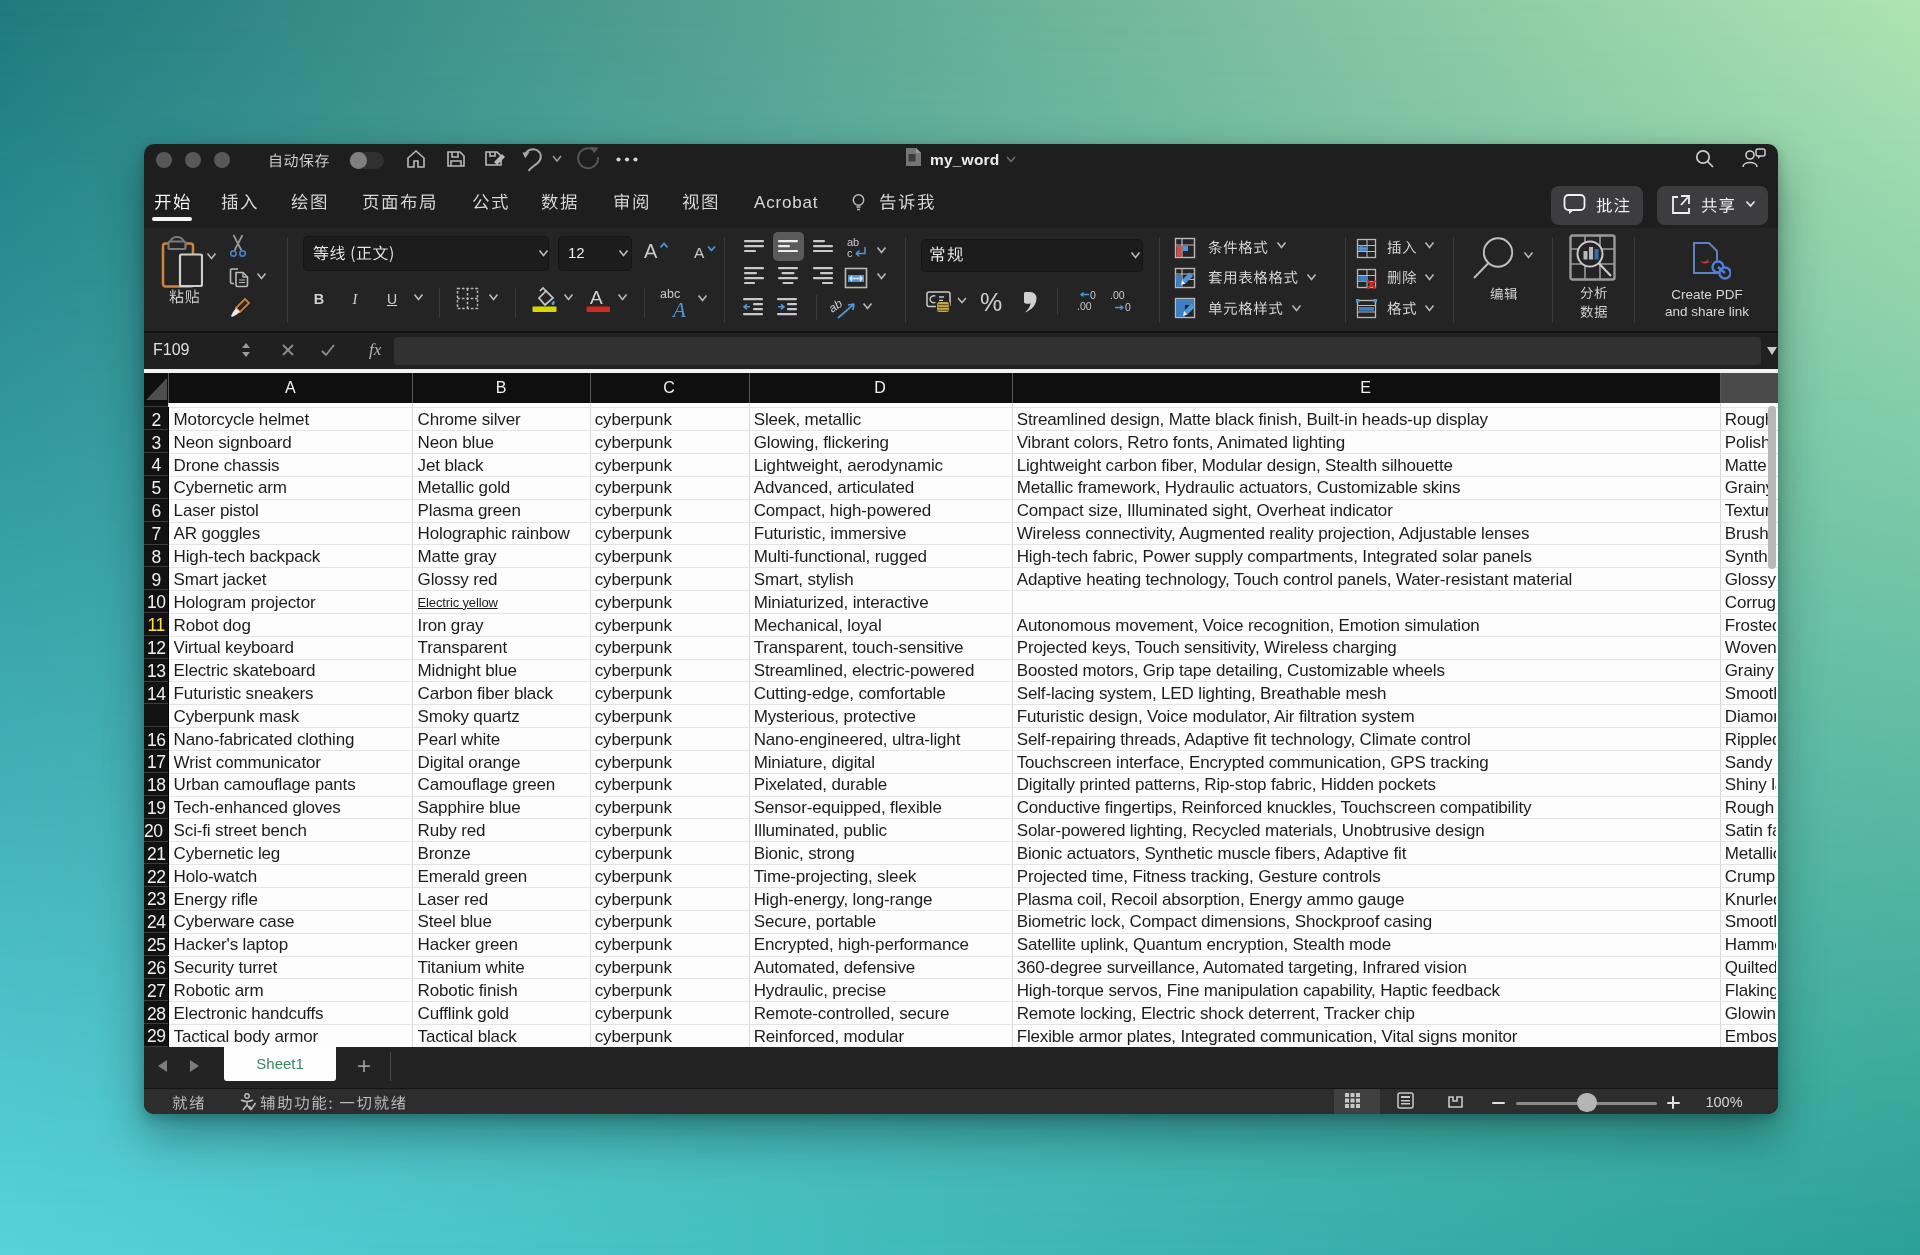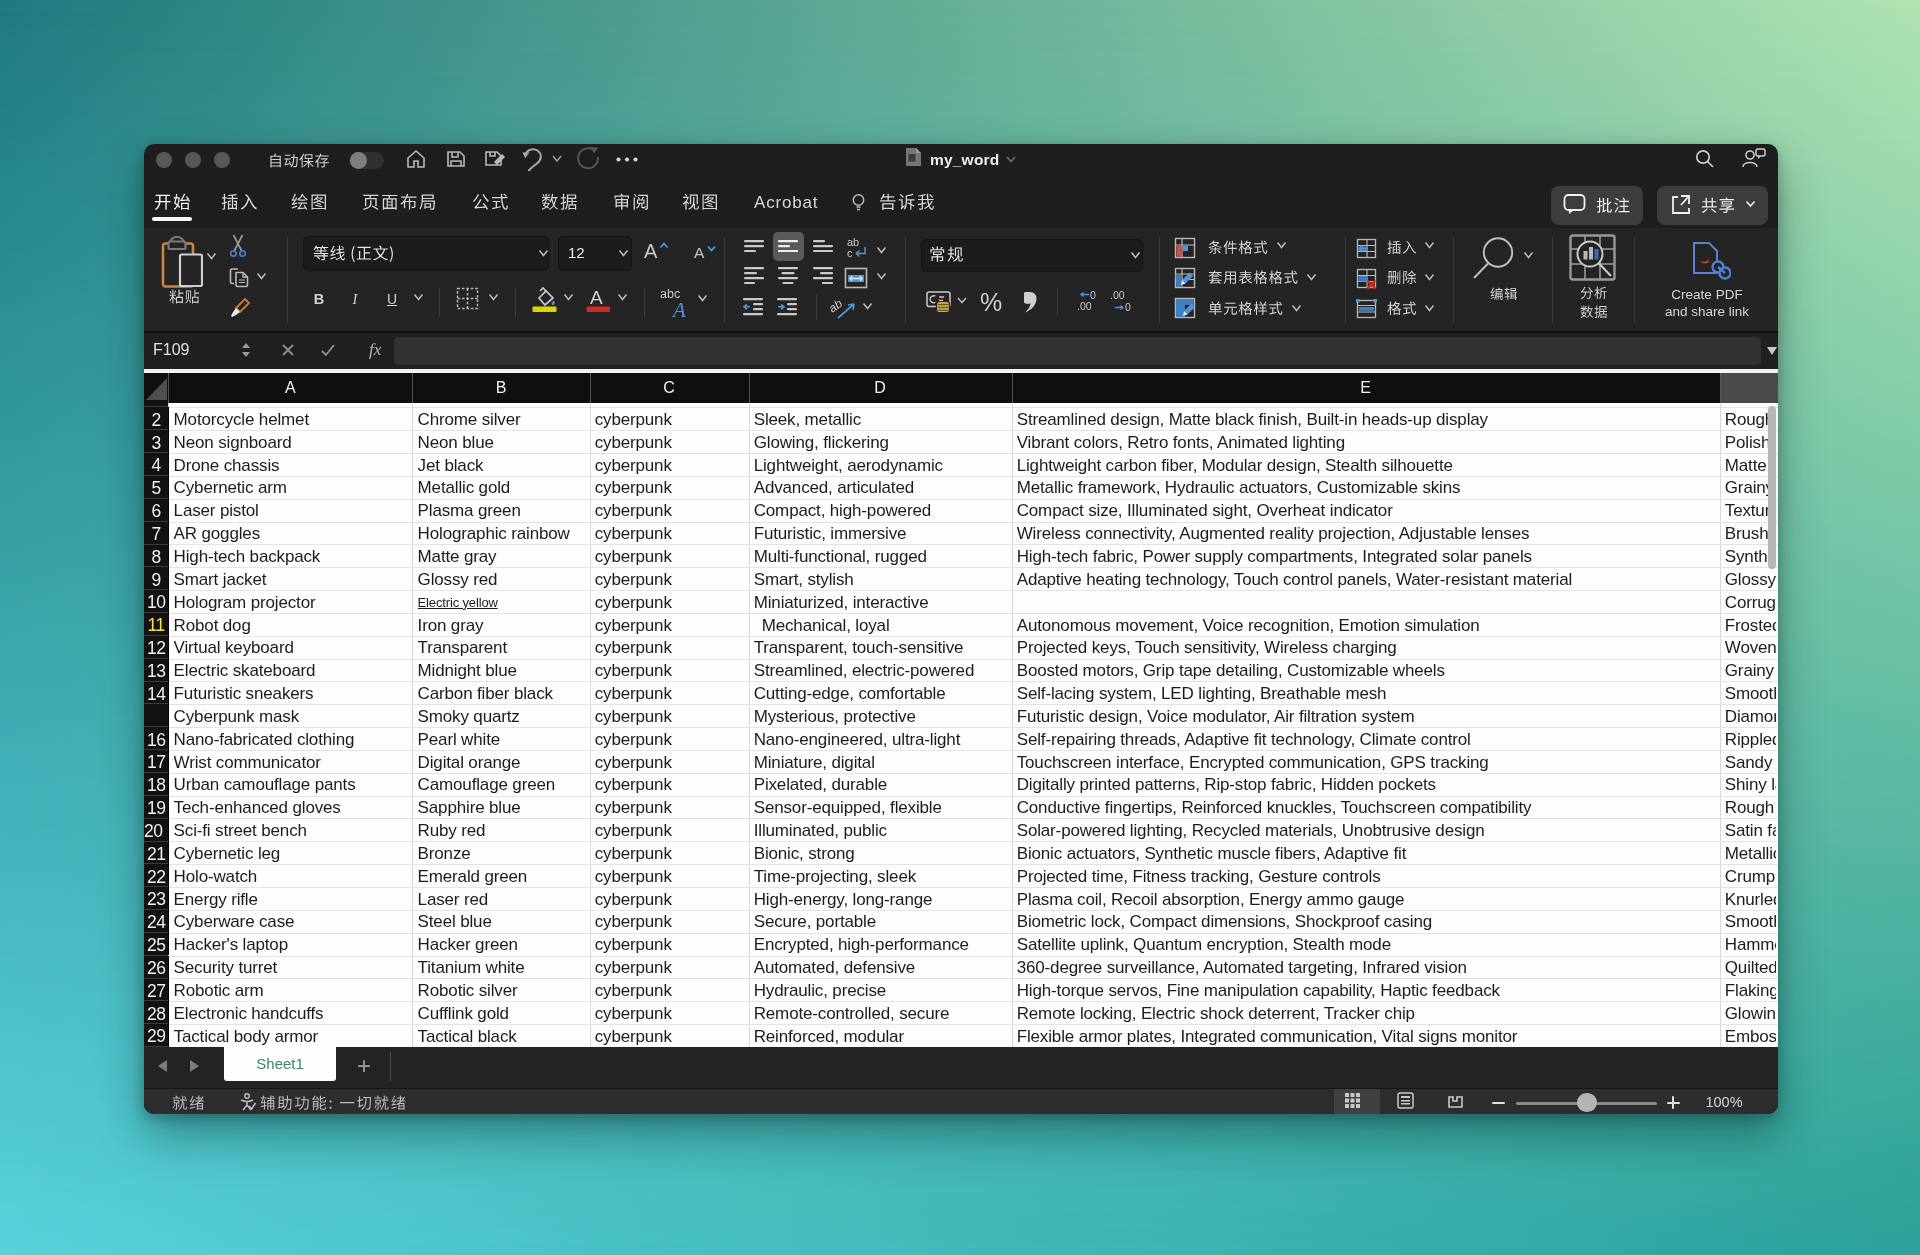--- a/index.html
+++ b/index.html
@@ -286,21 +286,21 @@
     <div class="a" style="left:450.7px;top:448.6px;width:152.0px;height:20px;font-size:17px;color:#1c1c1c;line-height:20px;white-space:nowrap;overflow:hidden;letter-spacing:-0.15px;">cyberpunk</div>
     <div class="a" style="left:609.7px;top:448.6px;width:256.0px;height:20px;font-size:17px;color:#1c1c1c;line-height:20px;white-space:nowrap;overflow:hidden;letter-spacing:-0.15px;">Miniaturized, interactive</div>
     <div class="a" style="left:1580.8px;top:448.6px;width:51.40000000000009px;height:20px;font-size:17px;color:#1c1c1c;line-height:20px;white-space:nowrap;overflow:hidden;letter-spacing:-0.15px;">Corruga</div>
     <div class="a" style="left:24.4px;top:468.9px;width:1609.6px;height:1px;background:#e4e4e4;"></div>
     <div class="a" style="left:0px;top:472.3px;width:24.4px;height:19px;font-size:17.5px;color:#fde047;line-height:19px;text-align:center;letter-spacing:-0.5px;">11</div>
     <div class="a" style="left:23.9px;top:468.9px;width:0.5px;height:22.84px;background:#000;"></div>
     <div class="a" style="left:0px;top:490.9px;width:24.4px;height:1px;background:#3c3c3c;"></div>
     <div class="a" style="left:29.6px;top:471.5px;width:236.99999999999997px;height:20px;font-size:17px;color:#1c1c1c;line-height:20px;white-space:nowrap;overflow:hidden;letter-spacing:-0.15px;">Robot dog</div>
     <div class="a" style="left:273.6px;top:471.5px;width:170.10000000000002px;height:20px;font-size:17px;color:#1c1c1c;line-height:20px;white-space:nowrap;overflow:hidden;letter-spacing:-0.15px;">Iron gray</div>
     <div class="a" style="left:450.7px;top:471.5px;width:152.0px;height:20px;font-size:17px;color:#1c1c1c;line-height:20px;white-space:nowrap;overflow:hidden;letter-spacing:-0.15px;">cyberpunk</div>
-    <div class="a" style="left:609.7px;top:471.5px;width:256.0px;height:20px;font-size:17px;color:#1c1c1c;line-height:20px;white-space:nowrap;overflow:hidden;letter-spacing:-0.15px;margin-left:8px;">Mechanical, loyal</div>
+    <div class="a" style="left:609.7px;top:471.5px;width:256.0px;height:20px;font-size:17px;color:#1c1c1c;line-height:20px;white-space:nowrap;overflow:hidden;letter-spacing:-0.15px;">Mechanical, loyal</div>
     <div class="a" style="left:872.7px;top:471.5px;width:701.0999999999999px;height:20px;font-size:17px;color:#1c1c1c;line-height:20px;white-space:nowrap;overflow:hidden;letter-spacing:-0.15px;">Autonomous movement, Voice recognition, Emotion simulation</div>
     <div class="a" style="left:1580.8px;top:471.5px;width:51.40000000000009px;height:20px;font-size:17px;color:#1c1c1c;line-height:20px;white-space:nowrap;overflow:hidden;letter-spacing:-0.15px;">Frosted</div>
     <div class="a" style="left:24.4px;top:491.7px;width:1609.6px;height:1px;background:#e4e4e4;"></div>
     <div class="a" style="left:0px;top:495.1px;width:24.4px;height:19px;font-size:17.5px;color:#f0f0f0;line-height:19px;text-align:center;letter-spacing:-0.5px;">12</div>
     <div class="a" style="left:23.9px;top:491.7px;width:0.5px;height:22.84px;background:#000;"></div>
     <div class="a" style="left:0px;top:513.7px;width:24.4px;height:1px;background:#3c3c3c;"></div>
     <div class="a" style="left:29.6px;top:494.3px;width:236.99999999999997px;height:20px;font-size:17px;color:#1c1c1c;line-height:20px;white-space:nowrap;overflow:hidden;letter-spacing:-0.15px;">Virtual keyboard</div>
     <div class="a" style="left:273.6px;top:494.3px;width:170.10000000000002px;height:20px;font-size:17px;color:#1c1c1c;line-height:20px;white-space:nowrap;overflow:hidden;letter-spacing:-0.15px;">Transparent</div>
     <div class="a" style="left:450.7px;top:494.3px;width:152.0px;height:20px;font-size:17px;color:#1c1c1c;line-height:20px;white-space:nowrap;overflow:hidden;letter-spacing:-0.15px;">cyberpunk</div>
     <div class="a" style="left:609.7px;top:494.3px;width:256.0px;height:20px;font-size:17px;color:#1c1c1c;line-height:20px;white-space:nowrap;overflow:hidden;letter-spacing:-0.15px;">Transparent, touch-sensitive</div>
@@ -444,21 +444,21 @@
     <div class="a" style="left:273.6px;top:814.1px;width:170.10000000000002px;height:20px;font-size:17px;color:#1c1c1c;line-height:20px;white-space:nowrap;overflow:hidden;letter-spacing:-0.15px;">Titanium white</div>
     <div class="a" style="left:450.7px;top:814.1px;width:152.0px;height:20px;font-size:17px;color:#1c1c1c;line-height:20px;white-space:nowrap;overflow:hidden;letter-spacing:-0.15px;">cyberpunk</div>
     <div class="a" style="left:609.7px;top:814.1px;width:256.0px;height:20px;font-size:17px;color:#1c1c1c;line-height:20px;white-space:nowrap;overflow:hidden;letter-spacing:-0.15px;">Automated, defensive</div>
     <div class="a" style="left:872.7px;top:814.1px;width:701.0999999999999px;height:20px;font-size:17px;color:#1c1c1c;line-height:20px;white-space:nowrap;overflow:hidden;letter-spacing:-0.15px;">360-degree surveillance, Automated targeting, Infrared vision</div>
     <div class="a" style="left:1580.8px;top:814.1px;width:51.40000000000009px;height:20px;font-size:17px;color:#1c1c1c;line-height:20px;white-space:nowrap;overflow:hidden;letter-spacing:-0.15px;">Quilted</div>
     <div class="a" style="left:24.4px;top:834.3px;width:1609.6px;height:1px;background:#e4e4e4;"></div>
     <div class="a" style="left:0px;top:837.7px;width:24.4px;height:19px;font-size:17.5px;color:#f0f0f0;line-height:19px;text-align:center;letter-spacing:-0.5px;">27</div>
     <div class="a" style="left:23.9px;top:834.3px;width:0.5px;height:22.84px;background:#000;"></div>
     <div class="a" style="left:0px;top:856.3px;width:24.4px;height:1px;background:#3c3c3c;"></div>
     <div class="a" style="left:29.6px;top:836.9px;width:236.99999999999997px;height:20px;font-size:17px;color:#1c1c1c;line-height:20px;white-space:nowrap;overflow:hidden;letter-spacing:-0.15px;">Robotic arm</div>
-    <div class="a" style="left:273.6px;top:836.9px;width:170.10000000000002px;height:20px;font-size:17px;color:#1c1c1c;line-height:20px;white-space:nowrap;overflow:hidden;letter-spacing:-0.15px;">Robotic silver</div>
+    <div class="a" style="left:273.6px;top:836.9px;width:170.10000000000002px;height:20px;font-size:17px;color:#1c1c1c;line-height:20px;white-space:nowrap;overflow:hidden;letter-spacing:-0.15px;">Robotic finish</div>
     <div class="a" style="left:450.7px;top:836.9px;width:152.0px;height:20px;font-size:17px;color:#1c1c1c;line-height:20px;white-space:nowrap;overflow:hidden;letter-spacing:-0.15px;">cyberpunk</div>
     <div class="a" style="left:609.7px;top:836.9px;width:256.0px;height:20px;font-size:17px;color:#1c1c1c;line-height:20px;white-space:nowrap;overflow:hidden;letter-spacing:-0.15px;">Hydraulic, precise</div>
     <div class="a" style="left:872.7px;top:836.9px;width:701.0999999999999px;height:20px;font-size:17px;color:#1c1c1c;line-height:20px;white-space:nowrap;overflow:hidden;letter-spacing:-0.15px;">High-torque servos, Fine manipulation capability, Haptic feedback</div>
     <div class="a" style="left:1580.8px;top:836.9px;width:51.40000000000009px;height:20px;font-size:17px;color:#1c1c1c;line-height:20px;white-space:nowrap;overflow:hidden;letter-spacing:-0.15px;">Flaking</div>
     <div class="a" style="left:24.4px;top:857.1px;width:1609.6px;height:1px;background:#e4e4e4;"></div>
     <div class="a" style="left:0px;top:860.5px;width:24.4px;height:19px;font-size:17.5px;color:#f0f0f0;line-height:19px;text-align:center;letter-spacing:-0.5px;">28</div>
     <div class="a" style="left:23.9px;top:857.1px;width:0.5px;height:22.84px;background:#000;"></div>
     <div class="a" style="left:0px;top:879.2px;width:24.4px;height:1px;background:#3c3c3c;"></div>
     <div class="a" style="left:29.6px;top:859.7px;width:236.99999999999997px;height:20px;font-size:17px;color:#1c1c1c;line-height:20px;white-space:nowrap;overflow:hidden;letter-spacing:-0.15px;">Electronic handcuffs</div>
     <div class="a" style="left:273.6px;top:859.7px;width:170.10000000000002px;height:20px;font-size:17px;color:#1c1c1c;line-height:20px;white-space:nowrap;overflow:hidden;letter-spacing:-0.15px;">Cufflink gold</div>

